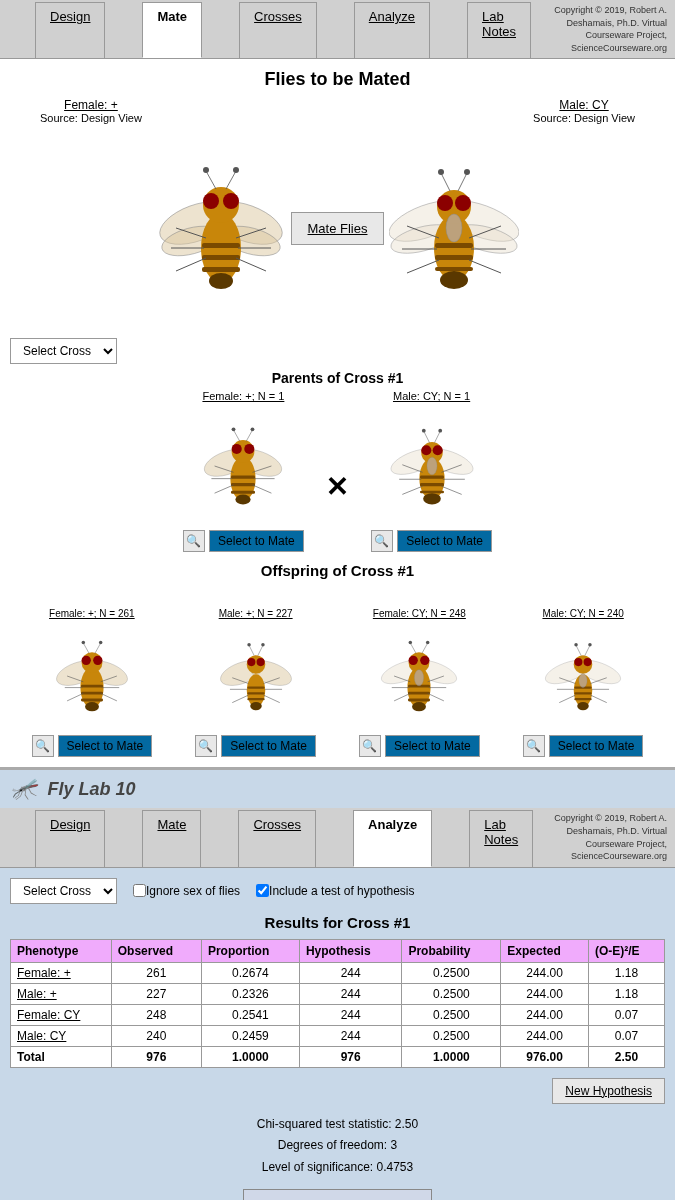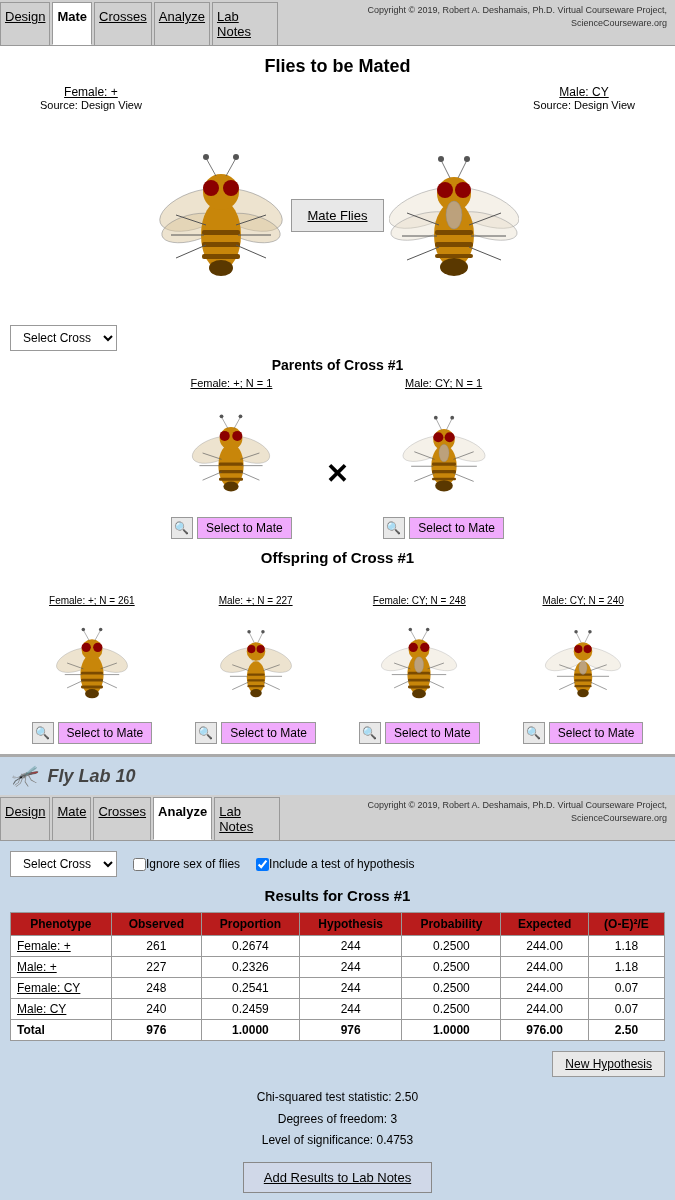--- a/index.html
+++ b/index.html
@@ -7,30 +7,31 @@
 
     
     .nav-bar {
       display: flex;
       align-items: stretch;
       background: #d0d0d0;
       border-bottom: 1px solid #999;
       position: relative;
     }
     .nav-tab {
-      padding: 6px 4px;
+      padding: 6px 14px;
       border: 1px solid #999;
       border-bottom: none;
       background: #d0d0d0;
       cursor: pointer;
       font-size: 13px;
       text-decoration: underline;
       color: #000;
       margin-right: 2px;
       margin-top: 2px;
+      margin-left: 35px;
     }
     .nav-tab.active {
       background: #fff;
       border-bottom: 1px solid #fff;
       font-weight: bold;
       text-decoration: none;
     }
     .nav-copyright {
       margin-left: auto;
       font-size: 9px;
@@ -109,21 +110,21 @@
     .parents-title {
       text-align: center;
       font-size: 14px;
       font-weight: bold;
       margin-bottom: 4px;
     }
     .parents-row {
       display: flex;
       justify-content: center;
       align-items: center;
-      gap: 24px;
+      gap: 12px;
     }
     .parent-col {
       display: flex;
       flex-direction: column;
       align-items: center;
     }
     .parent-label {
       font-size: 11px;
       text-decoration: underline;
       margin-bottom: 4px;
@@ -150,21 +151,21 @@
       border: 1px solid #999;
       background: #e8e8e8;
       cursor: pointer;
       display: flex;
       align-items: center;
       justify-content: center;
       font-size: 12px;
     }
     .select-mate-btn {
       padding: 3px 8px;
-      background: #f0abfc;
+      background: #0369a1;
       border: 1px solid #999;
       cursor: pointer;
       font-size: 12px;
     }
 
     
     .offspring-title {
       text-align: center;
       font-size: 15px;
       font-weight: bold;
@@ -227,24 +228,24 @@
       margin-bottom: 8px;
     }
     .results-table {
       width: 100%;
       border-collapse: collapse;
       background: #fff;
       font-size: 12px;
       margin-bottom: 10px;
     }
     .results-table th {
-      background: #b91c1c;
+      background: #f0abfc;
       border: 1px solid #999;
       padding: 4px 6px;
-      text-align: center;
+      text-align: left;
     }
     .results-table td {
       border: 1px solid #999;
       padding: 3px 6px;
       text-align: center;
     }
     .results-table td:first-child {
       text-align: left;
       text-decoration: underline;
     }

